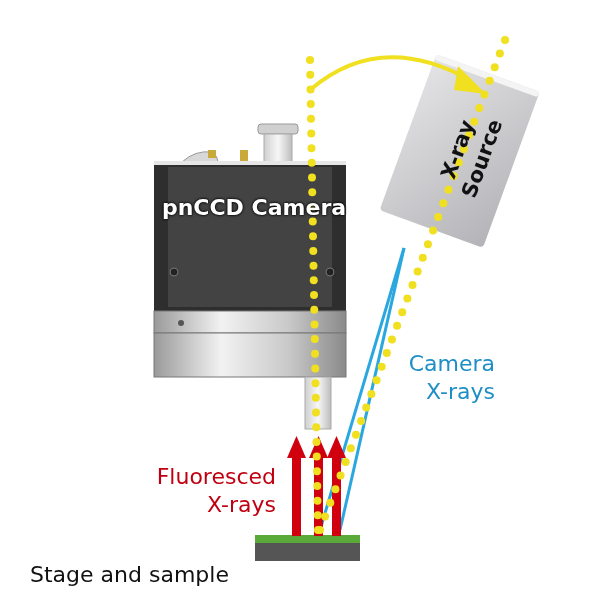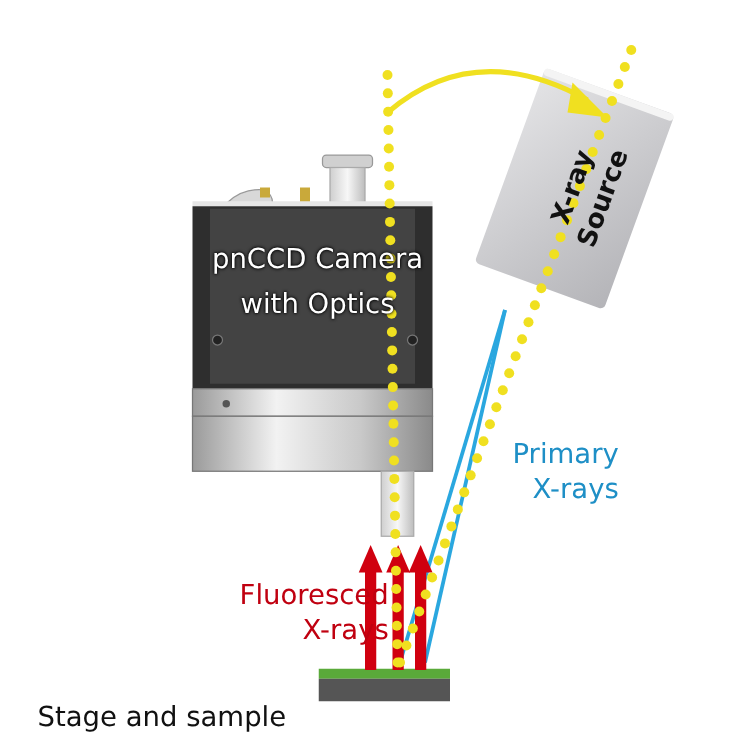--- a/index.html
+++ b/index.html
@@ -1,22 +1,22 @@
 <!DOCTYPE html>
 <html><head>
 <meta charset="utf-8">
 <style>
   html, body { margin:0; padding:0; background:#ffffff; }
   body { width:600px; height:605px; position:relative; overflow:hidden; font-family:"DejaVu Sans", sans-serif; }
   svg { position:absolute; left:0; top:0; }
   .lbl { position:absolute; white-space:nowrap; }
-  #cam-title { position:absolute; left:150px; top:190px; width:208px; text-align:center; color:#ffffff; font-weight:normal; font-size:22px; line-height:36px; text-shadow:0 0 3px #000, 0 0 2px #000; }
+  #cam-title { position:absolute; left:150px; top:190px; width:208px; text-align:center; color:#ffffff; font-weight:bold; font-size:22px; line-height:36px; text-shadow:0 0 3px #000, 0 0 2px #000; }
   #src-label { position:absolute; left:400px; top:128px; width:140px; text-align:center; transform:rotate(70deg); transform-origin:center; color:#111; font-weight:bold; font-size:21px; line-height:26px; }
   #primary { left:395px; top:350px; color:#1e8fc6; font-size:22px; line-height:28px; text-align:right; width:100px; }
-  #fluor { left:150px; top:463px; color:#c00010; font-size:22px; line-height:28px; text-align:right; width:126px;margin-left:35px; }
+  #fluor { left:150px; top:463px; color:#c00010; font-size:22px; line-height:28px; text-align:right; width:126px; }
   #stage { left:30px; top:533px; color:#111; font-size:22px; line-height:28px;margin-top:28px; }
 </style>
 </head>
 <body>
 
 <svg width="600" height="605" viewBox="0 0 600 605">
   <defs>
     <linearGradient id="steel" x1="0" x2="1" y1="0" y2="0">
       <stop offset="0" stop-color="#9a9a9a"></stop>
       <stop offset="0.35" stop-color="#f2f2f2"></stop>
@@ -153,30 +153,29 @@
     </g>
 
   <g>
     <path d="M310 90 Q380 30 470 80" stroke="#f0e020" stroke-width="4" fill="none"></path>
     <polygon points="458,66 486,94 454,90" fill="#f0e020"></polygon>
   </g>
 </svg>
 
 <div id="cam-title">
   <div>pnCCD Camera</div>
-  <div>with Optics</div>
 </div>
 
 <div id="src-label" style="transform:rotate(-70deg) ;">
   <div>X-ray</div>
   <div>Source</div>
 </div>
 
 <div class="lbl" id="primary">
-  <div>Primary</div>
+  <div>Camera</div>
   <div>X-rays</div>
 </div>
 
 <div class="lbl" id="fluor">
   <div>Fluoresced</div>
   <div>X-rays</div>
 </div>
 
 <div class="lbl" id="stage">Stage and sample</div>
 

